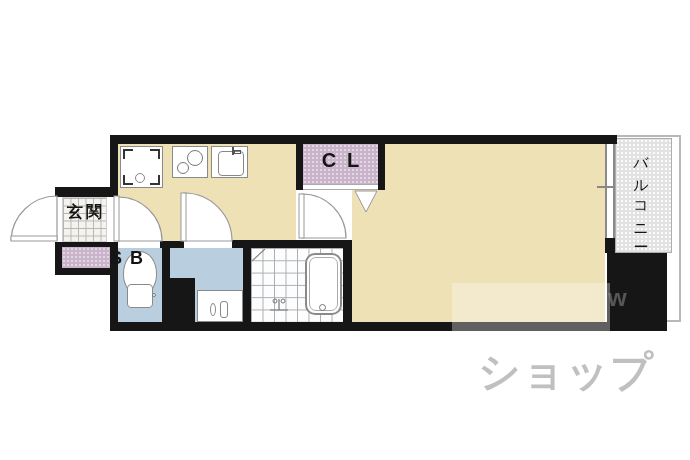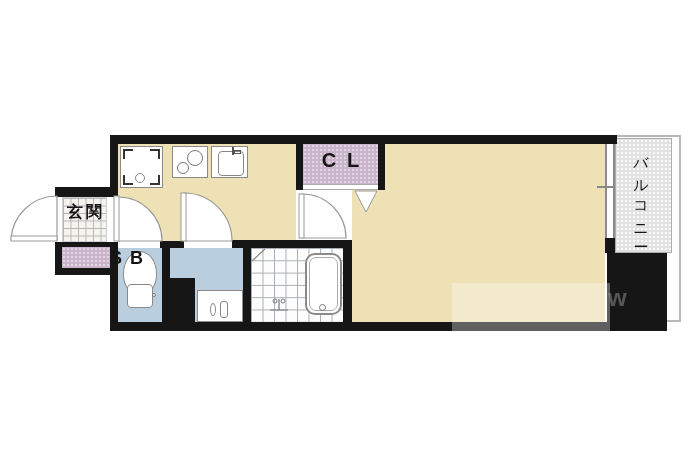--- a/index.html
+++ b/index.html
@@ -114,14 +114,15 @@
     <circle cx="283" cy="301" r="2" fill="none" stroke="#777" stroke-width="1"></circle>
   </svg>
 
   <div class="lbl" style="left:62px;top:202px;width:45px;text-align:center;font-size:16px;letter-spacing:3px;text-indent:3px;">玄関</div>
   <div class="lbl" style="left:62px;top:248px;width:44px;text-align:right;font-size:18px;letter-spacing:8px;text-indent:8px;margin-left:40px;">SB</div>
   <div class="lbl" style="left:303px;top:149px;width:75px;text-align:center;font-size:20px;letter-spacing:11px;text-indent:11px;">CL</div>
   <div class="lbl" style="left:632px;top:146px;width:18px;height:112px;writing-mode:vertical-rl;font-size:15px;letter-spacing:6px;font-weight:400;">バルコニー</div>
 
   <div class="abs" style="left:452px;top:283px;width:158px;height:49px;background:rgba(255,255,255,0.32);"></div>
   <div class="wm" style="left:608px;top:284px;font-size:24px;">w</div>
+  <div class="wm" style="left:478px;top:344px;font-size:42px;">ショップ</div>
 
 </div>
 
 </body></html>

